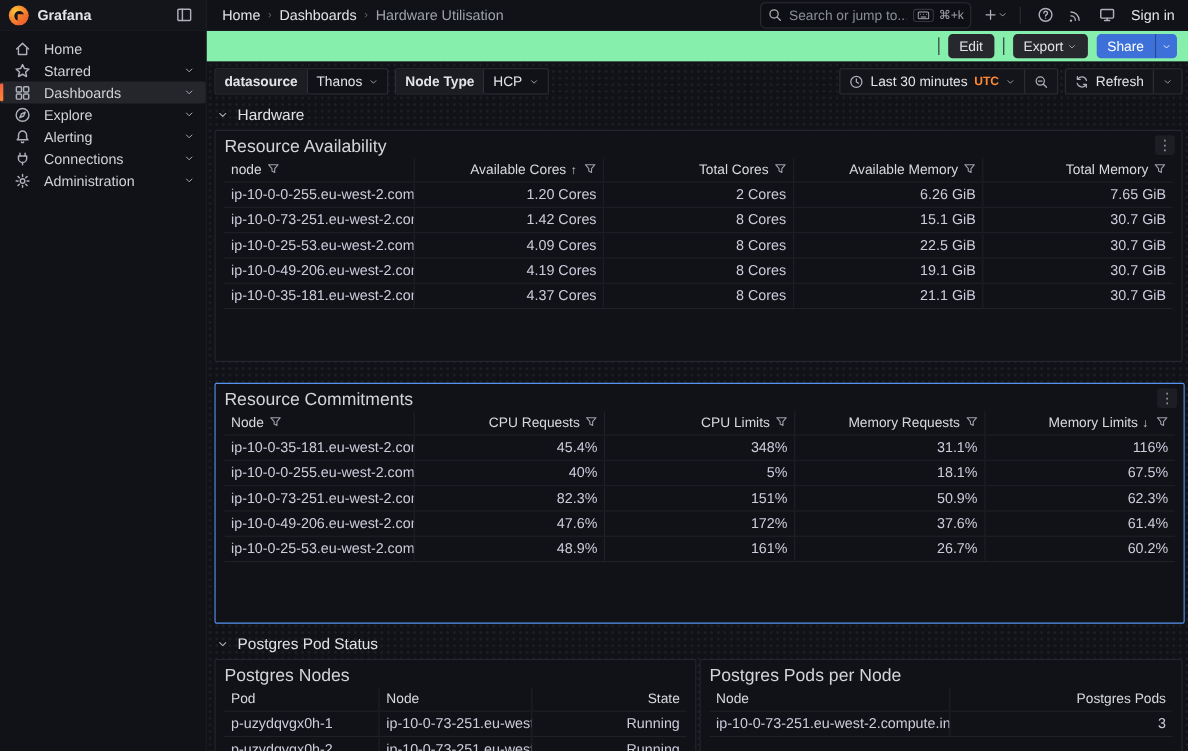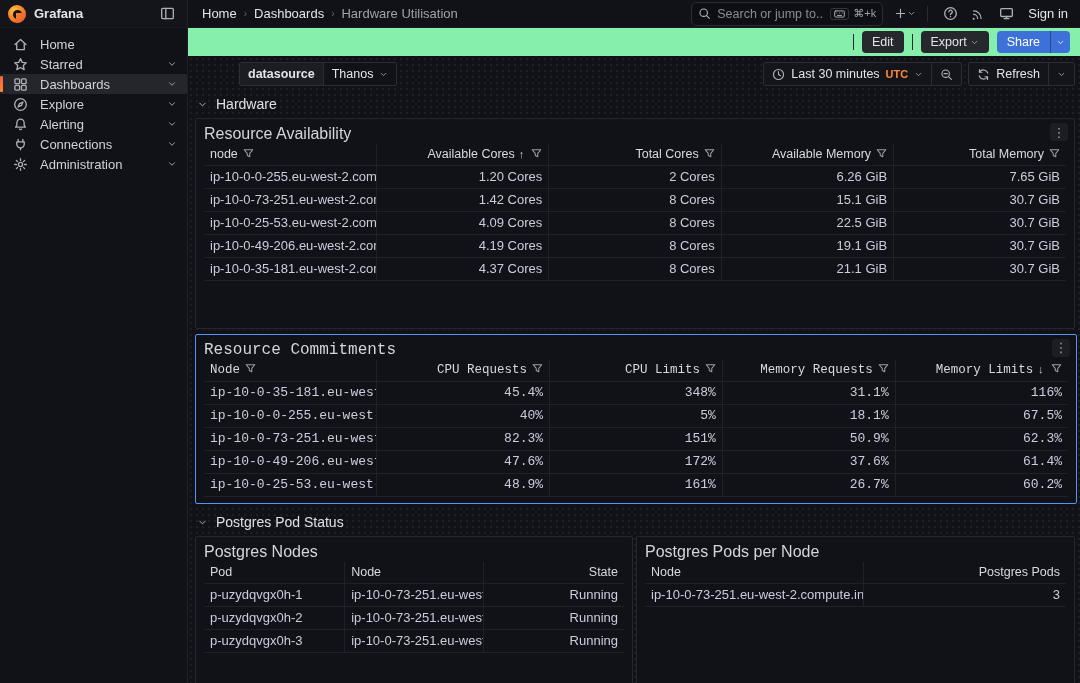--- a/index.html
+++ b/index.html
@@ -63,21 +63,21 @@
   .btn.primary .seg { padding:0 10px; display:flex; align-items:center; height:100%; }
   .btn.primary .caret-seg { border-left:1px solid rgba(0,0,0,.35); padding:0 5px; }
   .v-div { width:1px; height:16px; background:#2a2b32; }
 
   .canvas { flex:1; background:#111217;
     background-image:radial-gradient(circle,#1e2026 1px,transparent 1.3px);
     background-size:6px 6px; padding:6px 0 0 7px; overflow:hidden; }
 
   
   .controls-row { display:flex; align-items:center; justify-content:space-between;
-    padding-right:5px;margin-left:44px; }
+    padding-right:5px; }
   .filters { display:flex; gap:6px; }
   .chip { display:flex; height:24px; border:1px solid #2e2d35; border-radius:2px;
     overflow:hidden; background:#111217; }
   .chip .c-label { background:#1b1d22; display:flex; align-items:center; padding:0 8px;
     font-size:12.5px; font-weight:600; color:#e3e4e8; border-right:1px solid #2e2d35; }
   .chip .c-value { display:flex; align-items:center; gap:6px; padding:0 8px; font-size:12.5px;
     color:#e3e4e8; }
   .tp-group { display:flex; height:24px; border:1px solid #2e2d35; border-radius:2px;
     background:#14151b; overflow:hidden; }
   .tp-seg { display:flex; align-items:center; gap:6px; padding:0 8px; font-size:12.5px;
@@ -104,21 +104,21 @@
   td { height:23px; font-size:13px; color:#ccccdc; white-space:nowrap; overflow:hidden;
     padding:0 6px; border-top:1px solid #202127; }
   td:not(:last-child), th:not(:last-child) { border-right:1px solid #202127; }
   tbody tr:last-child td { border-bottom:1px solid #202127; }
   .a-l { text-align:left; } .a-r { text-align:right; }
   th .sort { margin:0 2px 0 4px; color:#c8cad0; font-size:11px; }
   svg.fic { width:11px; height:11px; display:inline-block; vertical-align:-1px; margin-left:5px; }
   svg.fic path { fill:none; stroke:#9da0a8; stroke-width:1.3; stroke-linejoin:round; }
 
   .panel.ra { width:880px; height:211px; margin-top:6px; }
-  .panel.rc { width:882px; height:170px; margin-top:5px;font-family:Liberation Mono, monospace; }
+  .panel.rc { width:882px; height:219px; margin-top:19px; }
   .pg-row { display:flex; gap:3px; margin-top:6px; }
   .panel.pn { width:438px; height:160px; }
   .panel.ppn { width:439px; height:160px; }
 
   .logo { width:18px; height:18px; border-radius:50%;
     background:radial-gradient(circle at 35% 30%, #ffc837 0%, #f8842c 45%, #e8542d 100%);
     position:relative; overflow:hidden; }
   .logo:after { content:""; position:absolute; left:5px; top:5px; width:9px; height:9px;
     border-radius:50%; background:#14151b; }
   .logo:before { content:""; position:absolute; left:8px; top:8px; width:10px; height:10px;
@@ -315,20 +315,29 @@
         <div class="filters">
           <div class="chip">
             <span class="c-label">datasource</span>
             <span class="c-value">
               <span>Thanos</span>
               <svg class="ic" width="9" height="9" viewBox="0 0 16 16">
                   <polyline points="4,6 8,10 12,6"></polyline>
                 </svg>
             </span>
           </div>
+          <div class="chip">
+            <span class="c-label">Node Type</span>
+            <span class="c-value">
+              <span>HCP</span>
+              <svg class="ic" width="9" height="9" viewBox="0 0 16 16">
+                  <polyline points="4,6 8,10 12,6"></polyline>
+                </svg>
+            </span>
+          </div>
         </div>
         <div class="right-controls">
           <div class="tp-group">
             <span class="tp-seg">
               <svg class="ic" width="13" height="13" viewBox="0 0 16 16">
                   <circle cx="8" cy="8" r="6.2"></circle>
                   <polyline points="8,4.5 8,8 10.5,9.5"></polyline>
                 </svg>
               <span>Last 30 minutes</span>
               <span class="utc">UTC</span>

